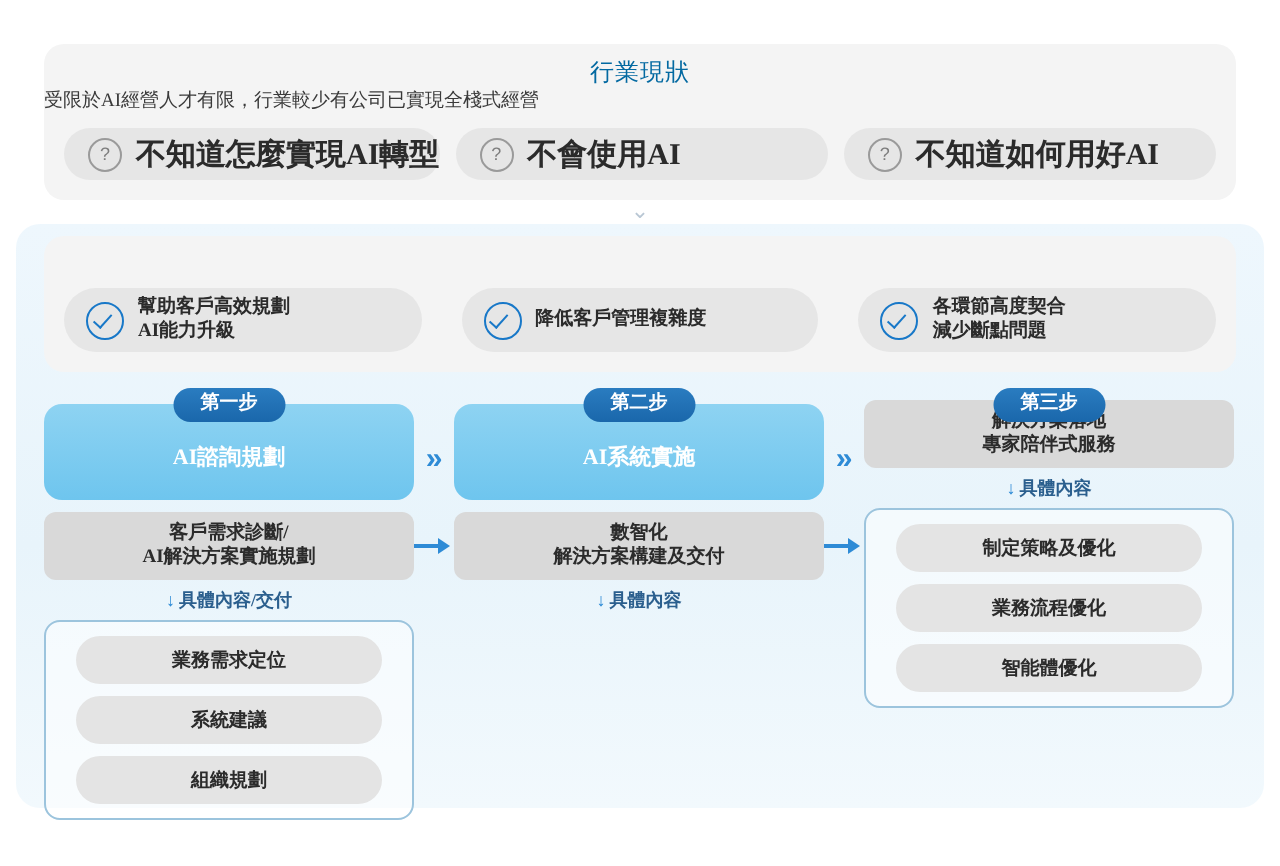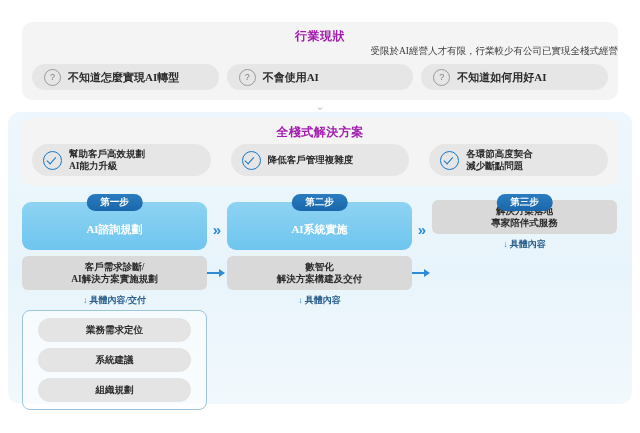--- a/index.html
+++ b/index.html
@@ -28,28 +28,28 @@
     top: 22px;
     width: 596px;
     height: 78px;
     background: #f4f4f4;
     border-radius: 10px;
     box-sizing: border-box;
   }
   .panel-title {
     text-align: center;
     font-size: 12px;
-    font-weight: bold;
-    color: #a21caf;
+    font-weight: normal;
+    color: #0369a1;
     letter-spacing: .5px;
     padding-top: 7px;
     line-height: 14px;
   }
   .panel-sub {
-    text-align: right;
+    text-align: left;
     font-size: 9.5px;
     color: #3a3a3a;
     line-height: 13px;
     padding-top: 2px;
   }
   .pill-row {
     position: absolute;
     left: 10px;
     right: 10px;
     top: 42px;
@@ -75,21 +75,21 @@
     border: 1px solid #9a9a9a;
     border-radius: 50%;
     color: #7d7d7d;
     font-size: 9px;
     display: flex;
     align-items: center;
     justify-content: center;
     font-family: "Liberation Sans", sans-serif;
   }
   .pill-text {
-    font-size: 11px;
+    font-size: 15px;
     font-weight: bold;
     color: #2b2b2b;
     white-space: nowrap;
   }
 
   
   .divider-chevron {
     position: absolute;
     left: 0;
     right: 0;
@@ -335,21 +335,20 @@
         <span class="pill-text">不知道如何用好AI</span>
       </div>
     </div>
   </div>
 
   <div class="divider-chevron">⌄</div>
 
   <div class="blue-panel">
 
     <div class="solution-panel">
-      <div class="panel-title">全棧式解決方案</div>
 
       <div class="check-row">
         <div class="cpill">
           <span class="check-icon"></span>
           <span class="cpill-text">
             <span>幫助客戶高效規劃</span><br>
             <span>AI能力升級</span>
           </span>
         </div>
         <div class="cpill">
@@ -421,17 +420,22 @@
         <div class="step-badge">第三步</div>
         <div class="step-subtitle">
           <span>
             <span>解決方案落地</span><br>
             <span>專家陪伴式服務</span>
           </span>
         </div>
         <div class="deliver-label">
           <span class="down-arrow">↓</span><span>具體內容</span>
         </div>
+        <div class="items-box">
+          <div class="item-pill">制定策略及優化</div>
+          <div class="item-pill">業務流程優化</div>
+          <div class="item-pill">智能體優化</div>
+        </div>
       </div>
 
     </div>
   </div>
 </div>
 
 </body></html>

